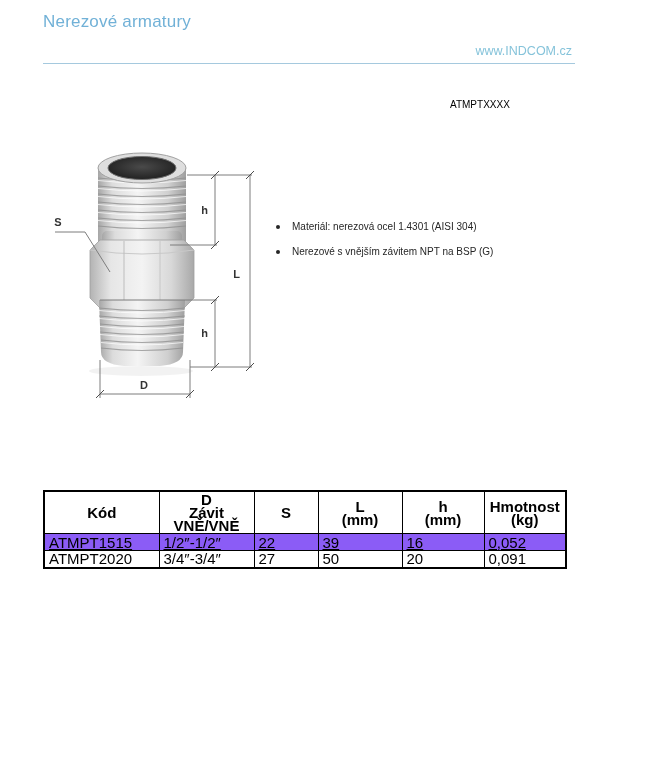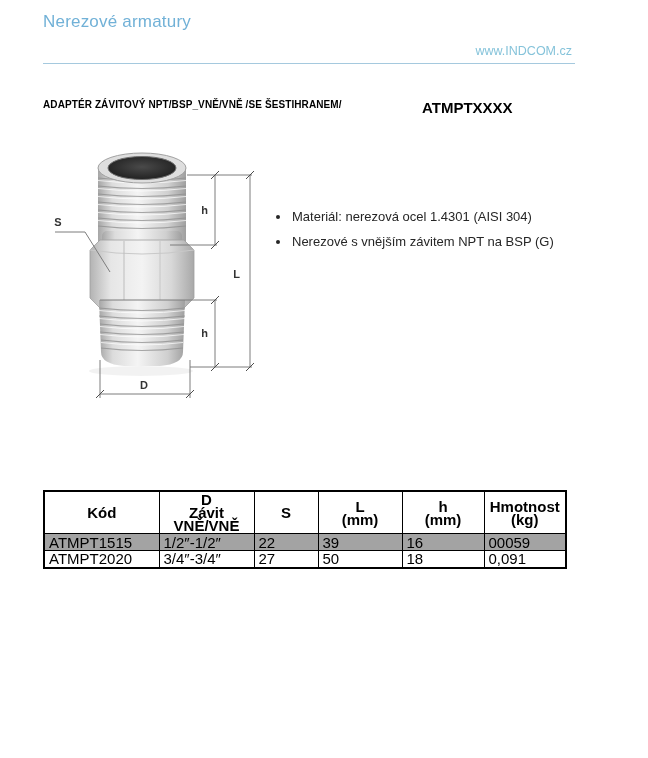--- a/index.html
+++ b/index.html
@@ -21,29 +21,29 @@
   }
   .rule {
     position:absolute; left:43px; top:63px; width:532px; height:1px;
     background:#a5c9de;
   }
   .product-title {
     position:absolute; left:43px; top:99px;
     font-size:10px; font-weight:700; color:#000; letter-spacing:.1px;
   }
   .product-code {
-    position:absolute; left:422px; top:99px;
-    font-size:15px; font-weight:700; color:#000;
+    position:absolute; left:450px; top:99px;
+    font-size:10px; font-weight:400; color:#000;
   }
 
   .diagram { position:absolute; left:40px; top:128px; width:230px; height:278px; }
 
   .bullets {
-    position:absolute; left:272px; top:210px; width:340px;
-    list-style:none; font-size:13px; color:#262626;
+    position:absolute; left:272px; top:220px; width:340px;
+    list-style:none; font-size:10px; color:#262626;
   }
   .bullets li { position:relative; padding-left:20px; margin-bottom:11px; line-height:14px; }
   .bullet-dot {
     position:absolute; left:4px; top:5px; width:4px; height:4px;
     border-radius:50%; background:#262626;
   }
 
   table.spec {
     position:absolute; left:43px; top:490px;
     border-collapse:collapse; table-layout:fixed; width:522px;
@@ -52,38 +52,37 @@
   table.spec, table.spec td, table.spec th { border:1px solid #000; }
   table.spec { border-width:2px; }
   table.spec th {
     font-weight:700; text-align:center; vertical-align:middle;
     height:33px; line-height:13px; padding:1px 2px;
   }
   table.spec td {
     height:17px; padding:0 0 0 4px; text-align:left; vertical-align:middle;
     line-height:13px;
   }
-  tr.hl td { background:#a3a3a3; }
+  tr.hl td { background:#8b5cf6;text-decoration:underline; }
   .hline2:empty { display:none; }
 
   svg text {
     font-family:"Liberation Sans", sans-serif;
     font-size:11px; font-weight:600; fill:#333;
   }
 </style>
 </head>
 <body>
 
 <div class="page">
 
   <div class="brand-title">Nerezové armatury</div>
   <a class="website" href="#">www.INDCOM.cz</a>
   <div class="rule"></div>
 
-  <div class="product-title">ADAPTÉR ZÁVITOVÝ NPT/BSP_VNĚ/VNĚ /SE ŠESTIHRANEM/</div>
   <div class="product-code">ATMPTXXXX</div>
 
   <svg class="diagram" viewBox="0 0 230 278" width="230" height="278">
     <defs>
       <linearGradient id="metalV" x1="0" y1="0" x2="1" y2="0">
         <stop offset="0" stop-color="#a6a6a6"></stop>
         <stop offset="0.16" stop-color="#dcdcdc"></stop>
         <stop offset="0.45" stop-color="#f4f4f4"></stop>
         <stop offset="0.8" stop-color="#cfcfcf"></stop>
         <stop offset="1" stop-color="#9f9f9f"></stop>
@@ -232,26 +231,26 @@
         </th>
       </tr>
     </thead>
     <tbody>
       <tr class="hl">
         <td>ATMPT1515</td>
         <td>1/2″-1/2″</td>
         <td>22</td>
         <td>39</td>
         <td>16</td>
-        <td>00059</td>
+        <td>0,052</td>
       </tr>
       <tr>
         <td>ATMPT2020</td>
         <td>3/4″-3/4″</td>
         <td>27</td>
         <td>50</td>
-        <td>18</td>
+        <td>20</td>
         <td>0,091</td>
       </tr>
     </tbody>
   </table>
 
 </div>
 
 </body></html>

